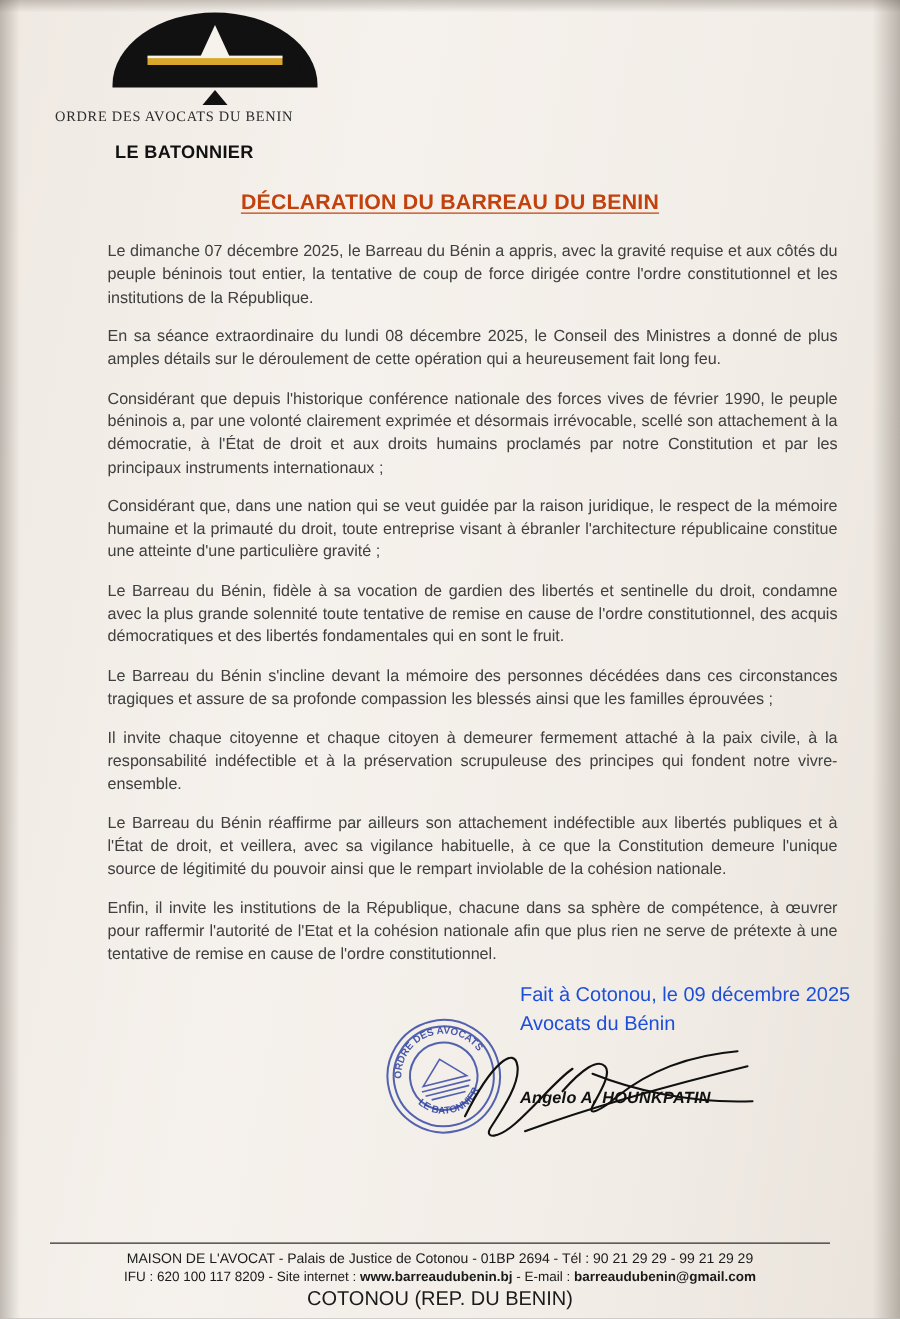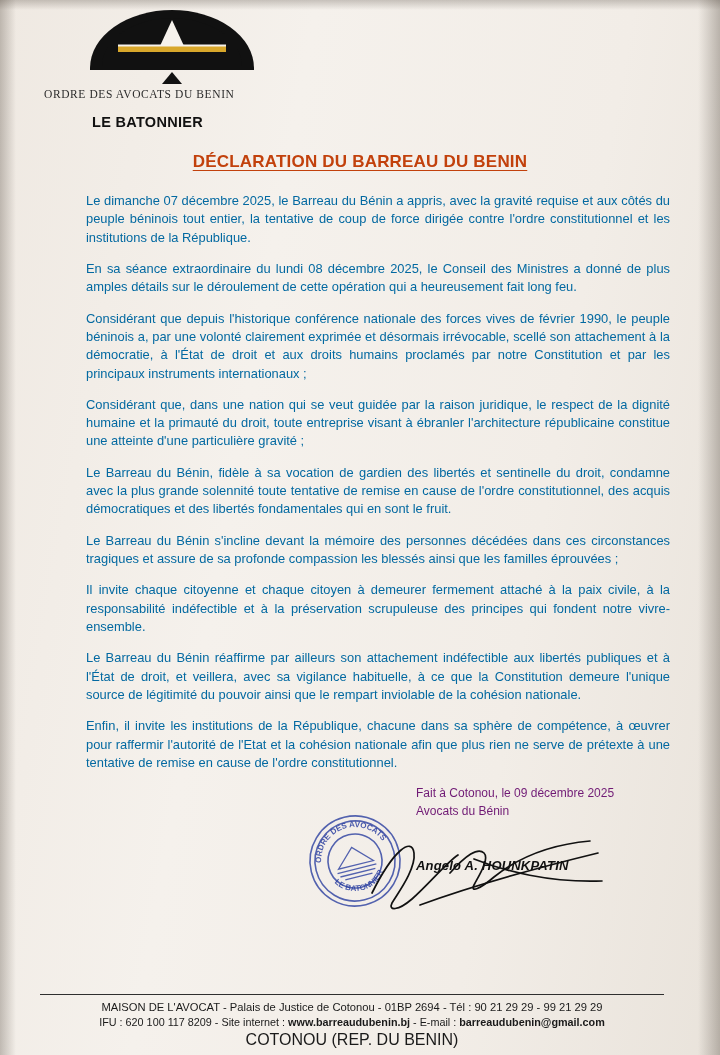--- a/index.html
+++ b/index.html
@@ -78,37 +78,37 @@
   }
 
   
   .body-text {
     margin-top: 20px;
     padding: 0 14px 0 50px;
   }
   .para {
     font-size: 12.9px;
     line-height: 1.42;
-    color: #0369a1;
+    color: #404040;
     text-align: justify;
     margin: 0 0 13px 0;
   }
 
   
   .sig-block {
     margin-top: 6px;
     padding-left: 50px;
     position: relative;
     height: 128px;
   }
   .sig-lines {
     margin-left: 330px;
-    font-size: 12px;
+    font-size: 16px;
     line-height: 1.45;
-    color: #701a75;
+    color: #1d4ed8;
   }
   .sig-name {
     margin-left: 330px;
     margin-top: 38px;
     font-size: 13px;
     font-weight: bold;
     color: #111;
     font-style: italic;
     letter-spacing: 0.2px;
   }
@@ -220,21 +220,21 @@
       <div class="org-name">ORDRE DES AVOCATS DU BENIN</div>
       <div class="batonnier">LE BATONNIER</div>
     </div>
 
     <div class="doc-title">DÉCLARATION DU BARREAU DU BENIN</div>
 
     <div class="body-text">
       <p class="para">Le dimanche 07 décembre 2025, le Barreau du Bénin a appris, avec la gravité requise et aux côtés du peuple béninois tout entier, la tentative de coup de force dirigée contre l'ordre constitutionnel et les institutions de la République.</p>
       <p class="para">En sa séance extraordinaire du lundi 08 décembre 2025, le Conseil des Ministres a donné de plus amples détails sur le déroulement de cette opération qui a heureusement fait long feu.</p>
       <p class="para">Considérant que depuis l'historique conférence nationale des forces vives de février 1990, le peuple béninois a, par une volonté clairement exprimée et désormais irrévocable, scellé son attachement à la démocratie, à l'État de droit et aux droits humains proclamés par notre Constitution et par les principaux instruments internationaux ;</p>
-      <p class="para">Considérant que, dans une nation qui se veut guidée par la raison juridique, le respect de la dignité humaine et la primauté du droit, toute entreprise visant à ébranler l'architecture républicaine constitue une atteinte d'une particulière gravité ;</p>
+      <p class="para">Considérant que, dans une nation qui se veut guidée par la raison juridique, le respect de la mémoire humaine et la primauté du droit, toute entreprise visant à ébranler l'architecture républicaine constitue une atteinte d'une particulière gravité ;</p>
       <p class="para">Le Barreau du Bénin, fidèle à sa vocation de gardien des libertés et sentinelle du droit, condamne avec la plus grande solennité toute tentative de remise en cause de l'ordre constitutionnel, des acquis démocratiques et des libertés fondamentales qui en sont le fruit.</p>
       <p class="para">Le Barreau du Bénin s'incline devant la mémoire des personnes décédées dans ces circonstances tragiques et assure de sa profonde compassion les blessés ainsi que les familles éprouvées ;</p>
       <p class="para">Il invite chaque citoyenne et chaque citoyen à demeurer fermement attaché à la paix civile, à la responsabilité indéfectible et à la préservation scrupuleuse des principes qui fondent notre vivre-ensemble.</p>
       <p class="para">Le Barreau du Bénin réaffirme par ailleurs son attachement indéfectible aux libertés publiques et à l'État de droit, et veillera, avec sa vigilance habituelle, à ce que la Constitution demeure l'unique source de légitimité du pouvoir ainsi que le rempart inviolable de la cohésion nationale.</p>
       <p class="para">Enfin, il invite les institutions de la République, chacune dans sa sphère de compétence, à œuvrer pour raffermir l'autorité de l'Etat et la cohésion nationale afin que plus rien ne serve de prétexte à une tentative de remise en cause de l'ordre constitutionnel.</p>
     </div>
 
     <div class="sig-block">
       <div class="sig-lines">
         <div>Fait à Cotonou, le 09 décembre 2025</div>

